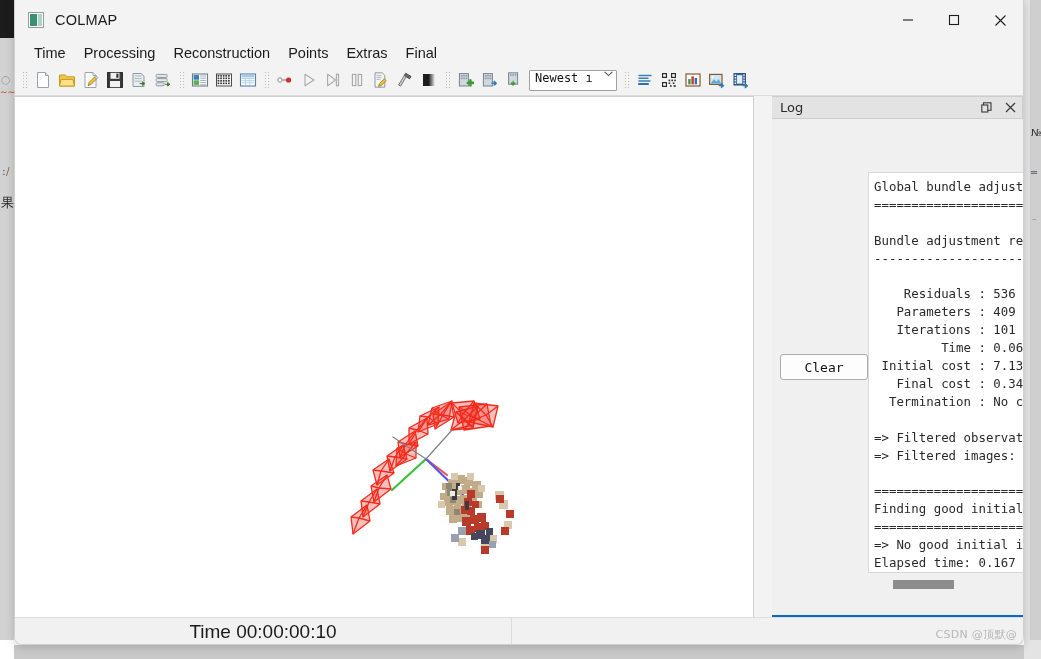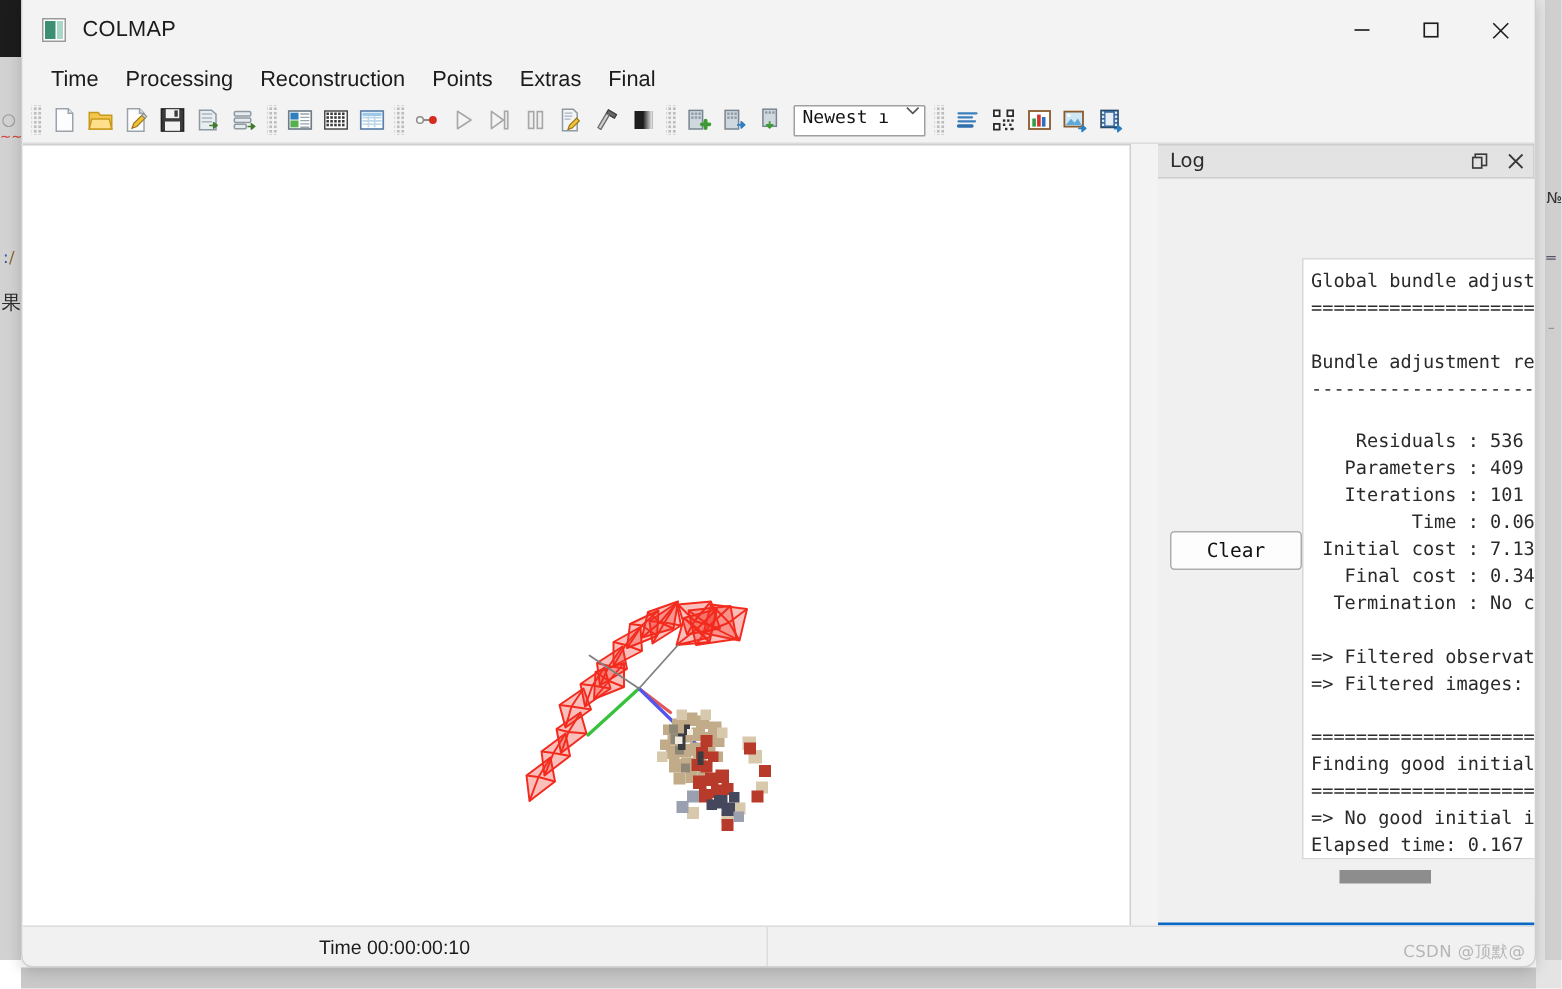--- a/index.html
+++ b/index.html
@@ -277,21 +277,21 @@
     width: 1008px; height: 28px;
     background: #f1f1f1;
     border-top: 1px solid #dedede;
     display: flex;
     align-items: center;
     box-sizing: border-box;
   }
   .status-cell {
     height: 28px;
     display: flex; align-items: center; justify-content: center;
-    font-size: 13px;
+    font-size: 19px;
     color: #1b1b1b;
     box-sizing: border-box;
   }
   #status-time { width: 497px; border-right: 1px solid #dcdcdc; }
   #status-stats { width: 511px; }
   #watermark {
     position: absolute;
     right: 6px; bottom: 3px;
     font-size: 11px;
     color: #b6b6b6;

